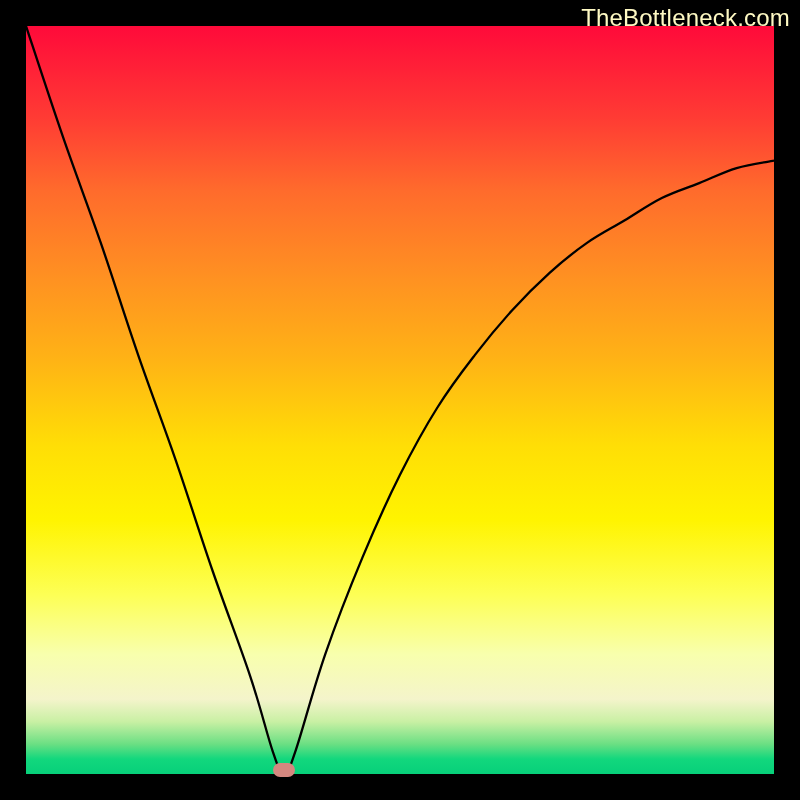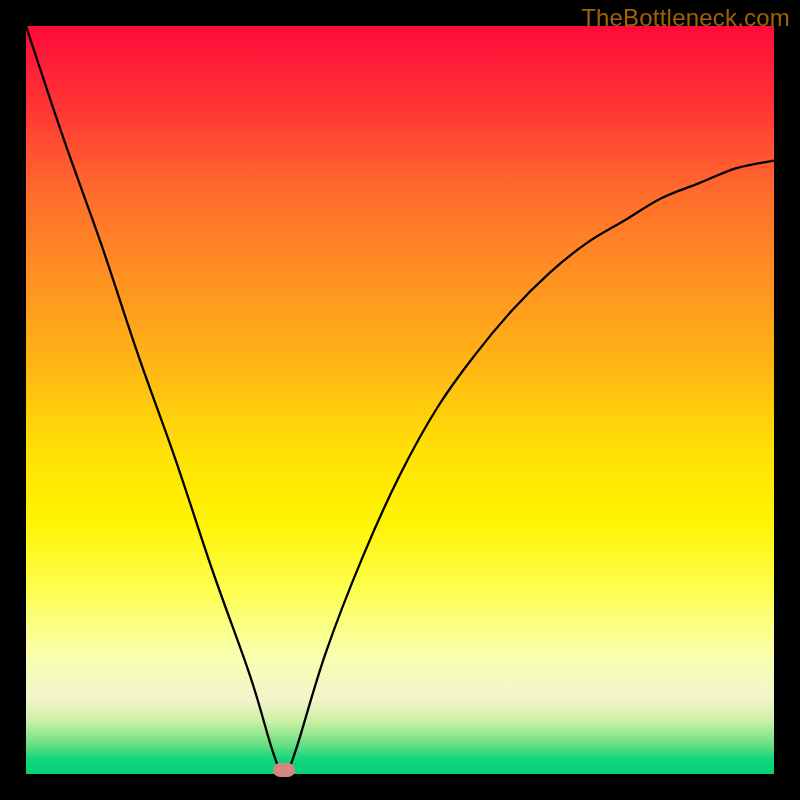--- a/index.html
+++ b/index.html
@@ -31,21 +31,21 @@
       #c9f0a4 93%,
       #6bdf83 96%,
       #12d77d 98%,
       #07d07a 100%
     );
   }
   .watermark {
     position: absolute;
     top: 4px;
     right: 10px;
-    color: #a16207;
+    color: #fef9c3;
     font-size: 24px;
     font-weight: 500;
     letter-spacing: 0.2px;
     user-select: none;
   }
   svg.curve {
     position: absolute;
     inset: 0;
     width: 100%;
     height: 100%;

